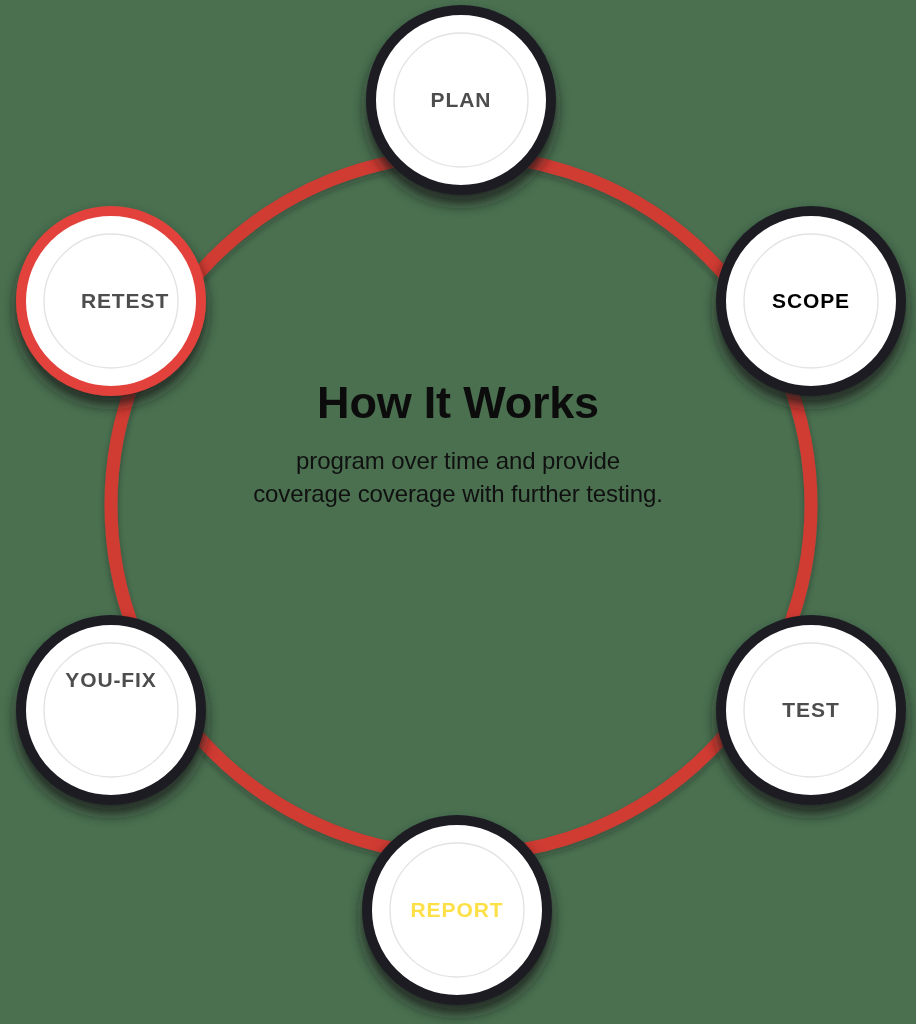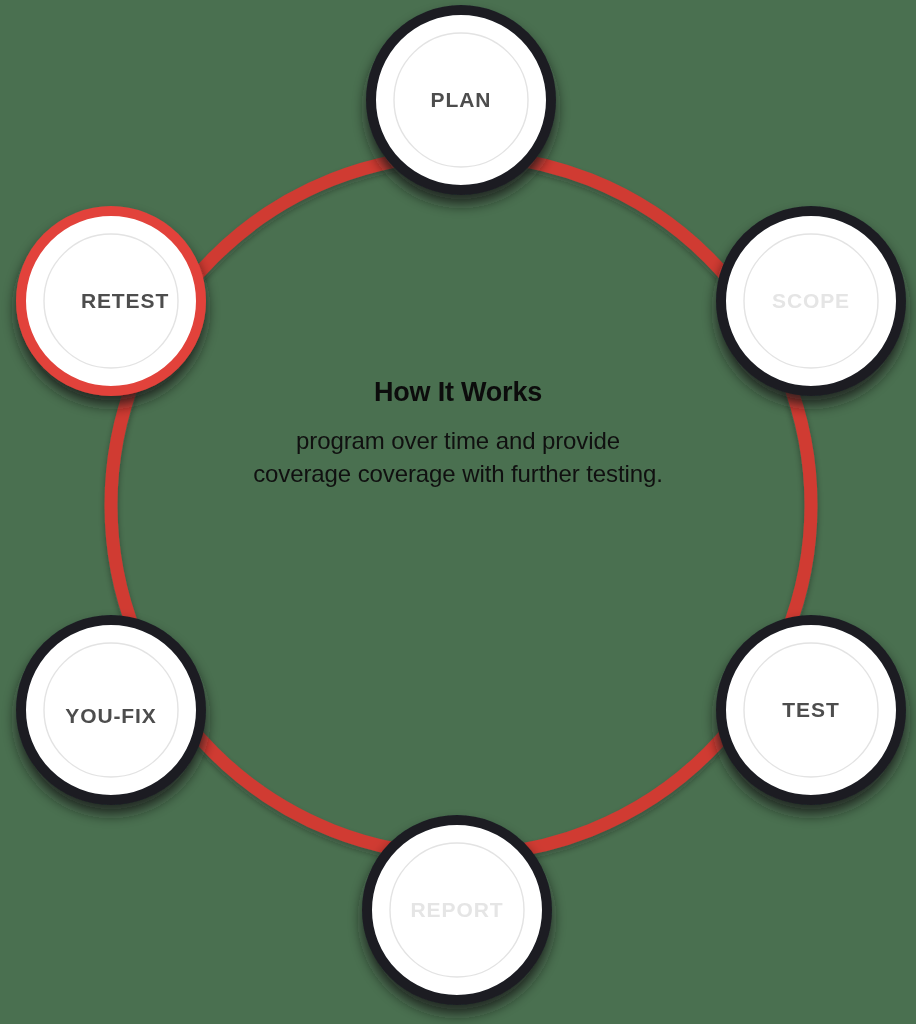--- a/index.html
+++ b/index.html
@@ -31,21 +31,21 @@
   .center-text {
     position: absolute;
     left: 168px;
     top: 378px;
     width: 580px;
     text-align: center;
     pointer-events: none;
   }
   .center-title {
     font-family: "Liberation Sans", sans-serif;
-    font-size: 27px;
+    font-size: 45px;
     font-weight: bold;
     color: #0c0c0c;
     letter-spacing: -0.2px;
     line-height: 1.1;
     margin: 0 0 16px 0;
   }
   .center-sub {
     font-family: "Liberation Sans", sans-serif;
     font-size: 24px;
     font-weight: 400;
@@ -111,24 +111,24 @@
         </g>
         <g filter="url(#nodeShadow)">
           <circle cx="111" cy="301" r="90" fill="#ffffff" stroke="#e2423b" stroke-width="10"></circle>
           <circle cx="111" cy="301" r="67" fill="none" stroke="#e3e3e3" stroke-width="1.4"></circle>
         </g>
       </g>
   </svg>
 
   <div id="labels-layer">
       <div class="node-label" style="left: 461px; top: 100px; color: rgb(77, 77, 77);">PLAN</div>
-      <div class="node-label" style="left: 811px; top: 301px; color: #e5e5e5;">SCOPE</div>
+      <div class="node-label" style="left: 811px; top: 301px; color: #000000;">SCOPE</div>
       <div class="node-label" style="left: 811px; top: 710px; color: rgb(77, 77, 77); text-align: center;">TEST</div>
-      <div class="node-label" style="left: 457px; top: 910px; color: #e5e5e5;">REPORT</div>
-      <div class="node-label" style="left: 111px; top: 716px; color: rgb(77, 77, 77);">YOU-FIX</div>
+      <div class="node-label" style="left: 457px; top: 910px; color: #fde047;">REPORT</div>
+      <div class="node-label" style="left: 111px; top: 680px; color: rgb(77, 77, 77);">YOU-FIX</div>
       <div class="node-label" style="left: 125px; top: 301px; color: rgb(77, 77, 77);">RETEST</div>
     </div>
 
   <div class="center-text">
     <div class="center-title">How It Works</div>
     <div class="center-sub">
       <span>program over time and provide</span>
       <span>coverage coverage with further testing.</span>
     </div>
   </div>

